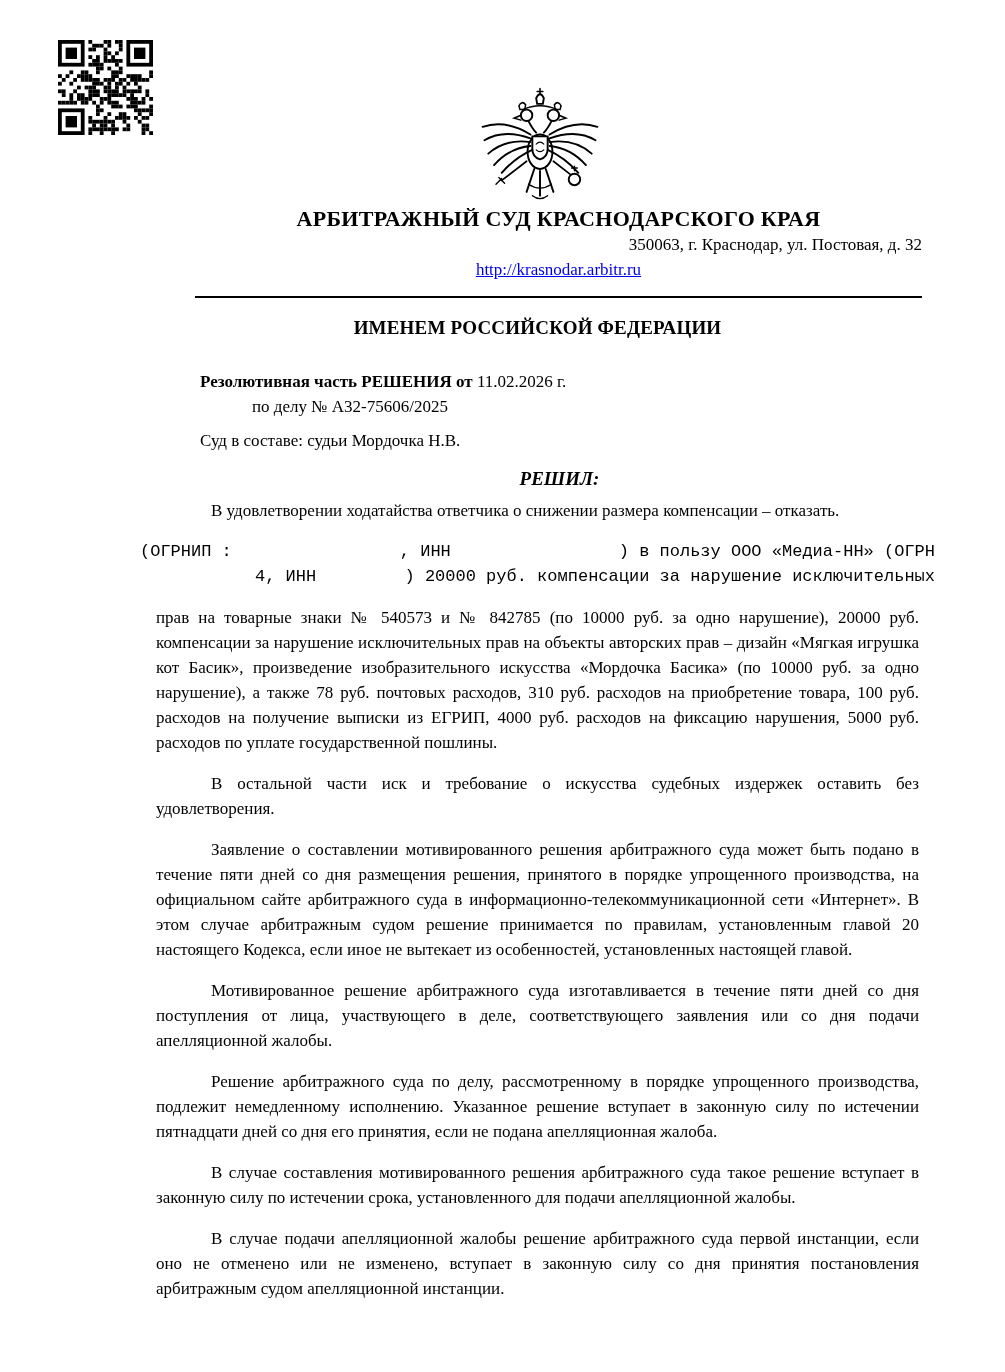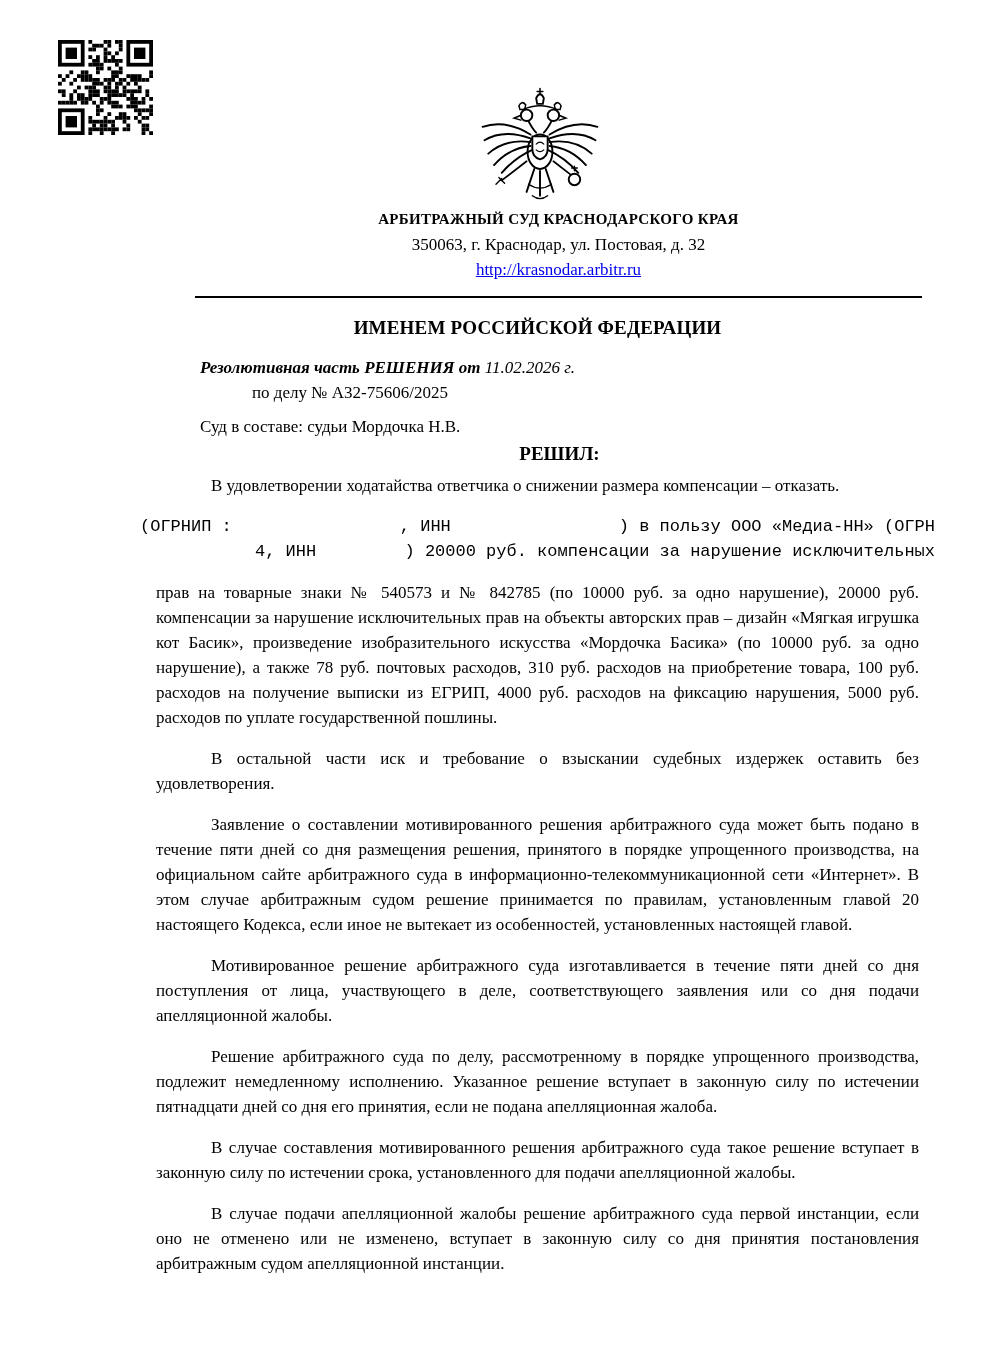--- a/index.html
+++ b/index.html
@@ -9,33 +9,33 @@
     overflow:hidden;
   }
   
   .qr { position:absolute; left:58px; top:40px; width:95px; height:95px; }
   .qr svg { width:100%; height:100%; display:block; }
   
   .emblem { position:absolute; left:473px; top:84px; width:134px; height:122px; }
   .emblem svg { width:100%; height:100%; display:block; }
   
   .header-block { position:absolute; left:195px; top:206px; width:727px; text-align:center; }
-  .court-name { font-size:15px; font-weight:bold; letter-spacing:0.3px; line-height:26px; }
-  .court-address { font-size:17px; line-height:25px; }
+  .court-name { font-size:22px; font-weight:bold; letter-spacing:0.3px; line-height:26px; }
+  .court-address { font-size:17px; line-height:25px;text-align:right; }
   .court-link { font-size:17px; line-height:25px; color:#0000ee; text-decoration:underline; display:inline-block; }
   .divider { margin-top:14px; border-top:2px solid #000; height:0; }
   
   .main { position:absolute; left:140px; top:315px; width:795px; font-size:17px; line-height:25px; }
   .in-the-name { text-align:center; font-weight:bold; font-size:19px; letter-spacing:0.2px; }
-  .res-line { margin-top:15px; margin-left:60px;font-style:italic; }
+  .res-line { margin-top:29px; margin-left:60px; }
   .res-line .b { font-weight:bold; }
   .case-line { margin-left:112px; }
   .composition { margin-top:9px; margin-left:60px; }
   .guided { margin-left:60px; }
-  .decided { margin-top:2px; text-align:center; font-weight:bold; font-size:19px; position:relative; left:22px; }
+  .decided { margin-top:13px; text-align:center; font-weight:bold; font-size:19px; position:relative; left:22px;font-style:italic; }
   .main p { margin:16px; text-align:justify; }
   .main p.first { margin-top:7px; }
   .indent { text-indent:55px; }
   .plainline { text-align:left !important; text-indent:55px; white-space:nowrap; }
   .hardline { display:flex; align-items:baseline; white-space:nowrap;font-family:Liberation Mono, monospace; }
   .hardline .flexgap { flex:1 1 auto; min-width:20px; }
   .hardline .fixgap { flex:0 0 auto; width:115px; }
 </style>
 </head>
 <body>
@@ -353,21 +353,21 @@
 
     <div class="hardline">
       <span class="fixgap"></span>
       <span>4, ИНН</span>
       <span class="flexgap"></span>
       <span>) 20000 руб. компенсации за нарушение исключительных</span>
     </div>
 
     <p>прав на товарные знаки № 540573 и № 842785 (по 10000 руб. за одно нарушение), 20000 руб. компенсации за нарушение исключительных прав на объекты авторских прав – дизайн «Мягкая игрушка кот Басик», произведение изобразительного искусства «Мордочка Басика» (по 10000 руб. за одно нарушение), а также 78 руб. почтовых расходов, 310 руб. расходов на приобретение товара, 100 руб. расходов на получение выписки из ЕГРИП, 4000 руб. расходов на фиксацию нарушения, 5000 руб. расходов по уплате государственной пошлины.</p>
 
-    <p class="indent">В остальной части иск и требование о взыскании судебных издержек оставить без удовлетворения.</p>
+    <p class="indent">В остальной части иск и требование о искусства судебных издержек оставить без удовлетворения.</p>
     <p class="indent">Заявление о составлении мотивированного решения арбитражного суда может быть подано в течение пяти дней со дня размещения решения, принятого в порядке упрощенного производства, на официальном сайте арбитражного суда в информационно-телекоммуникационной сети «Интернет». В этом случае арбитражным судом решение принимается по правилам, установленным главой 20 настоящего Кодекса, если иное не вытекает из особенностей, установленных настоящей главой.</p>
     <p class="indent">Мотивированное решение арбитражного суда изготавливается в течение пяти дней со дня поступления от лица, участвующего в деле, соответствующего заявления или со дня подачи апелляционной жалобы.</p>
     <p class="indent">Решение арбитражного суда по делу, рассмотренному в порядке упрощенного производства, подлежит немедленному исполнению. Указанное решение вступает в законную силу по истечении пятнадцати дней со дня его принятия, если не подана апелляционная жалоба.</p>
     <p class="indent">В случае составления мотивированного решения арбитражного суда такое решение вступает в законную силу по истечении срока, установленного для подачи апелляционной жалобы.</p>
     <p class="indent">В случае подачи апелляционной жалобы решение арбитражного суда первой инстанции, если оно не отменено или не изменено, вступает в законную силу со дня принятия постановления арбитражным судом апелляционной инстанции.</p>
   </div>
 
 </div>
 
 </body></html>

